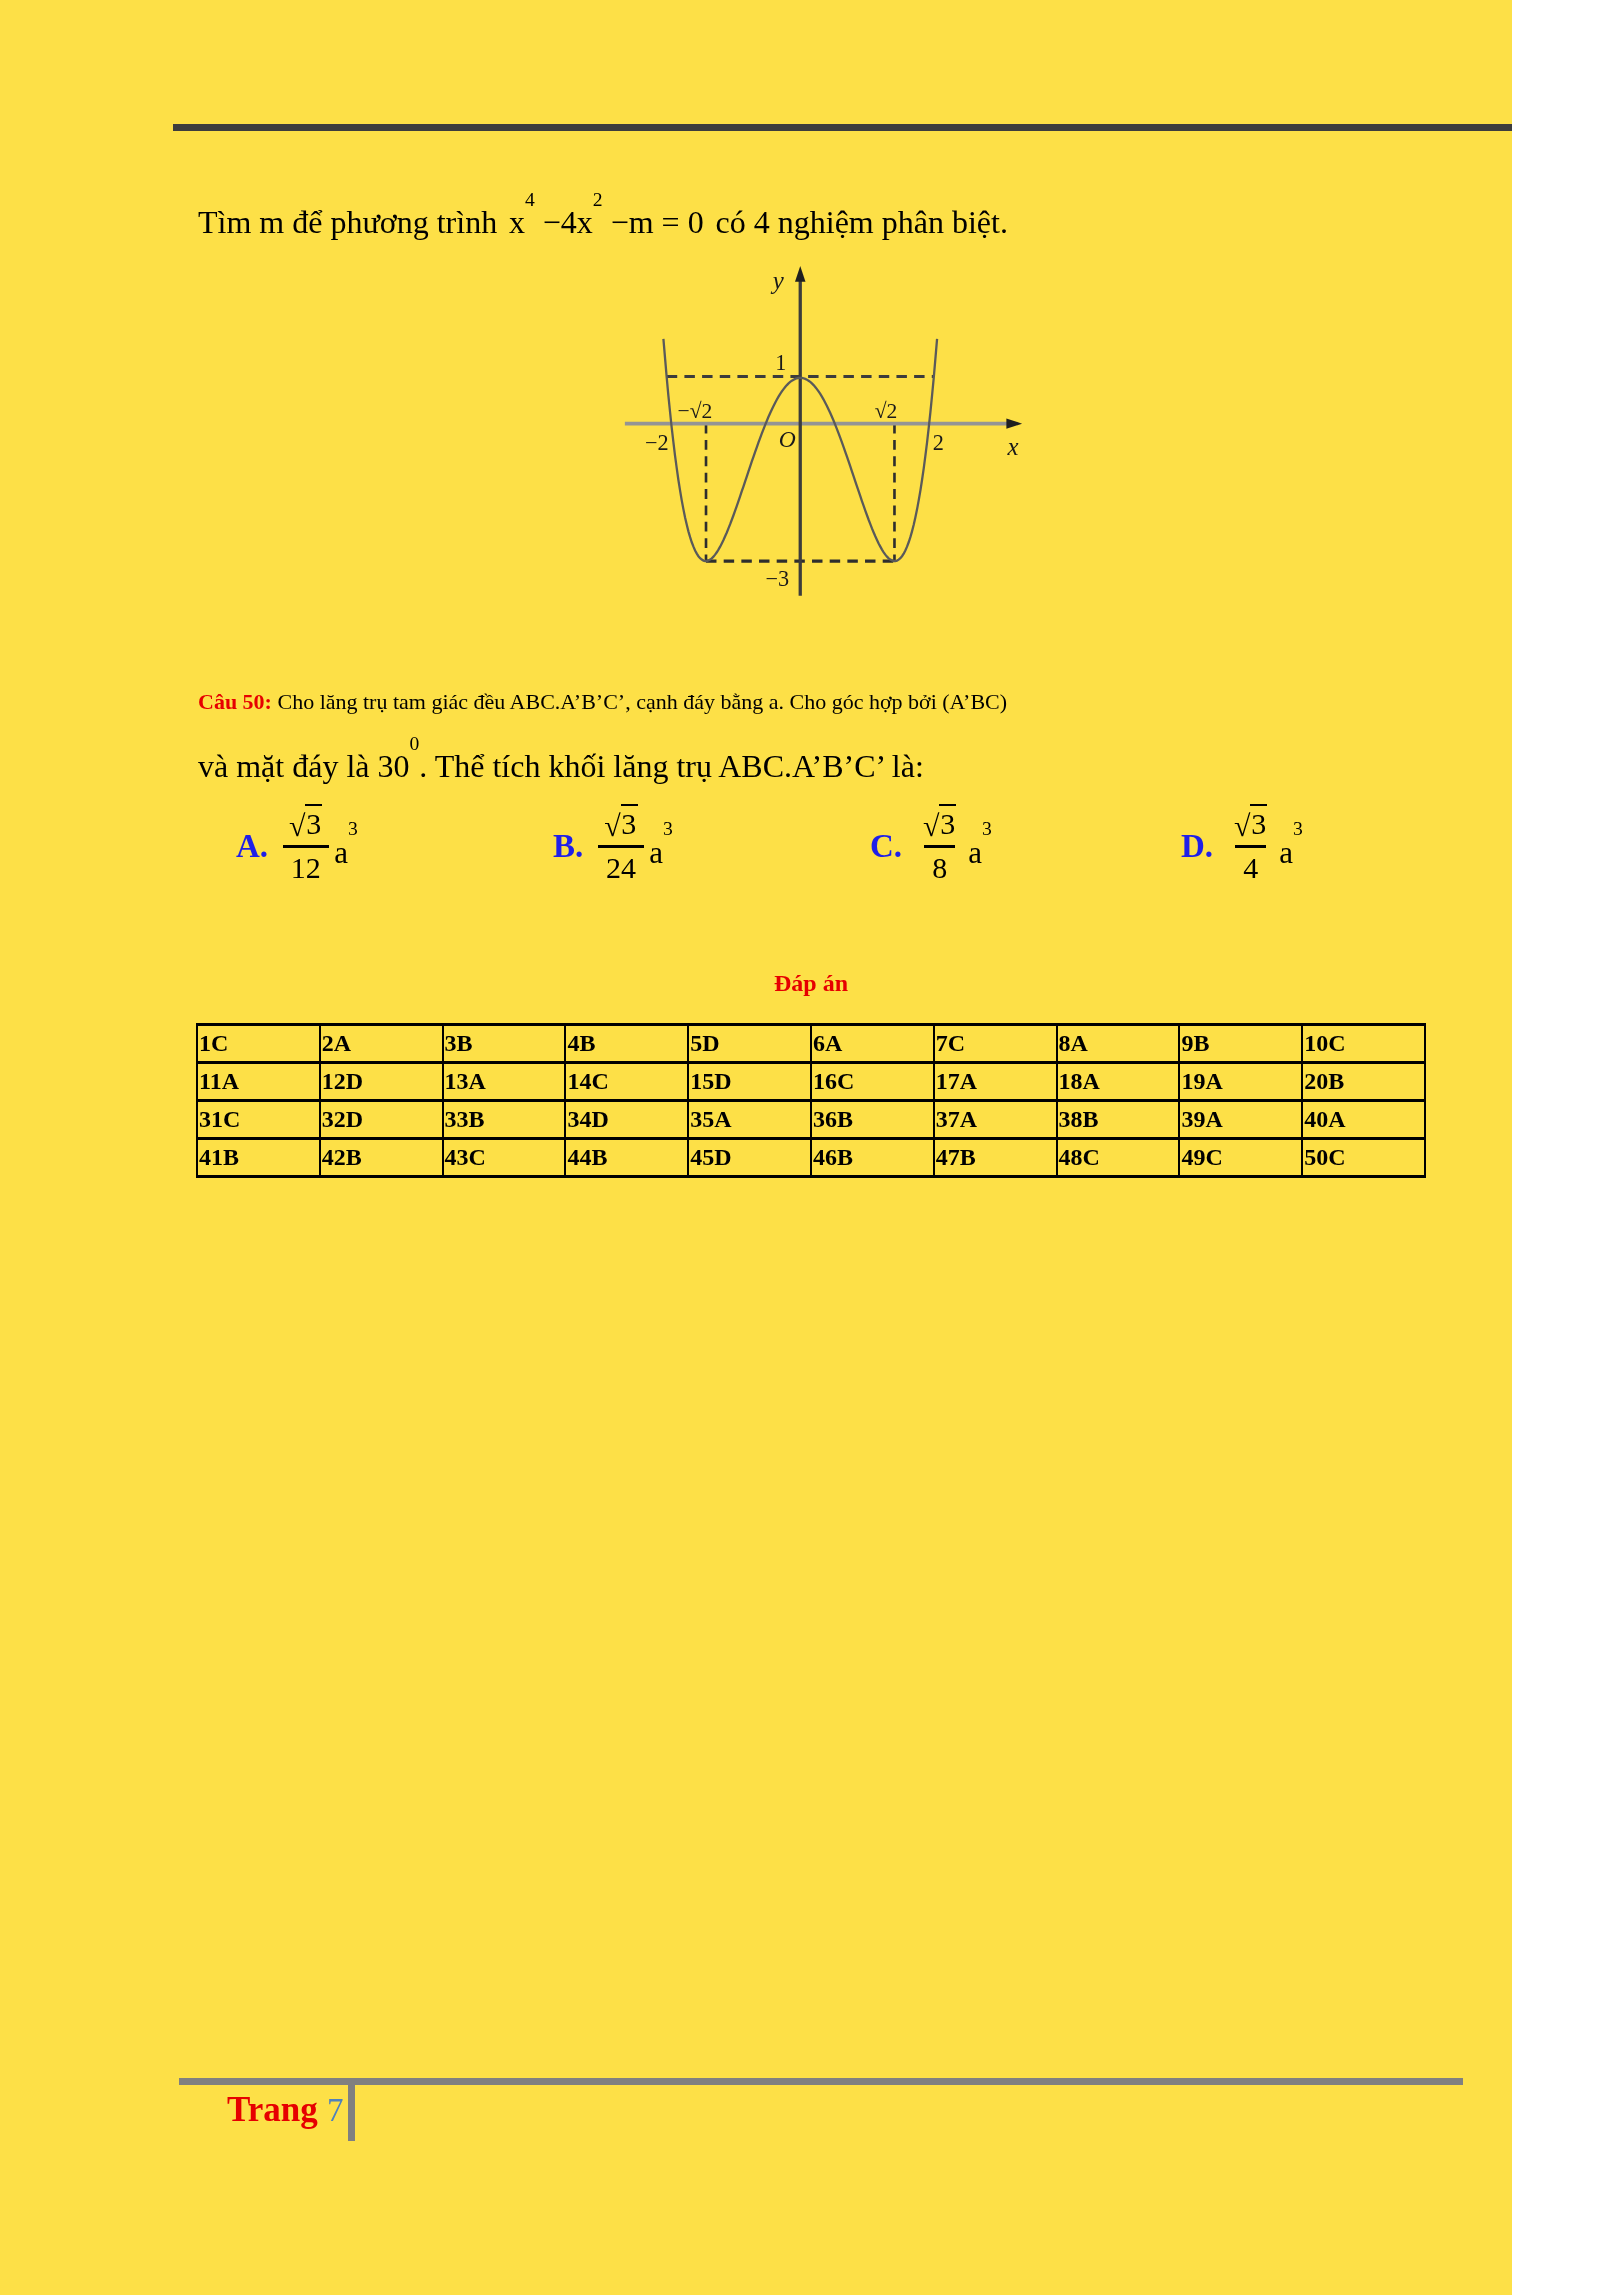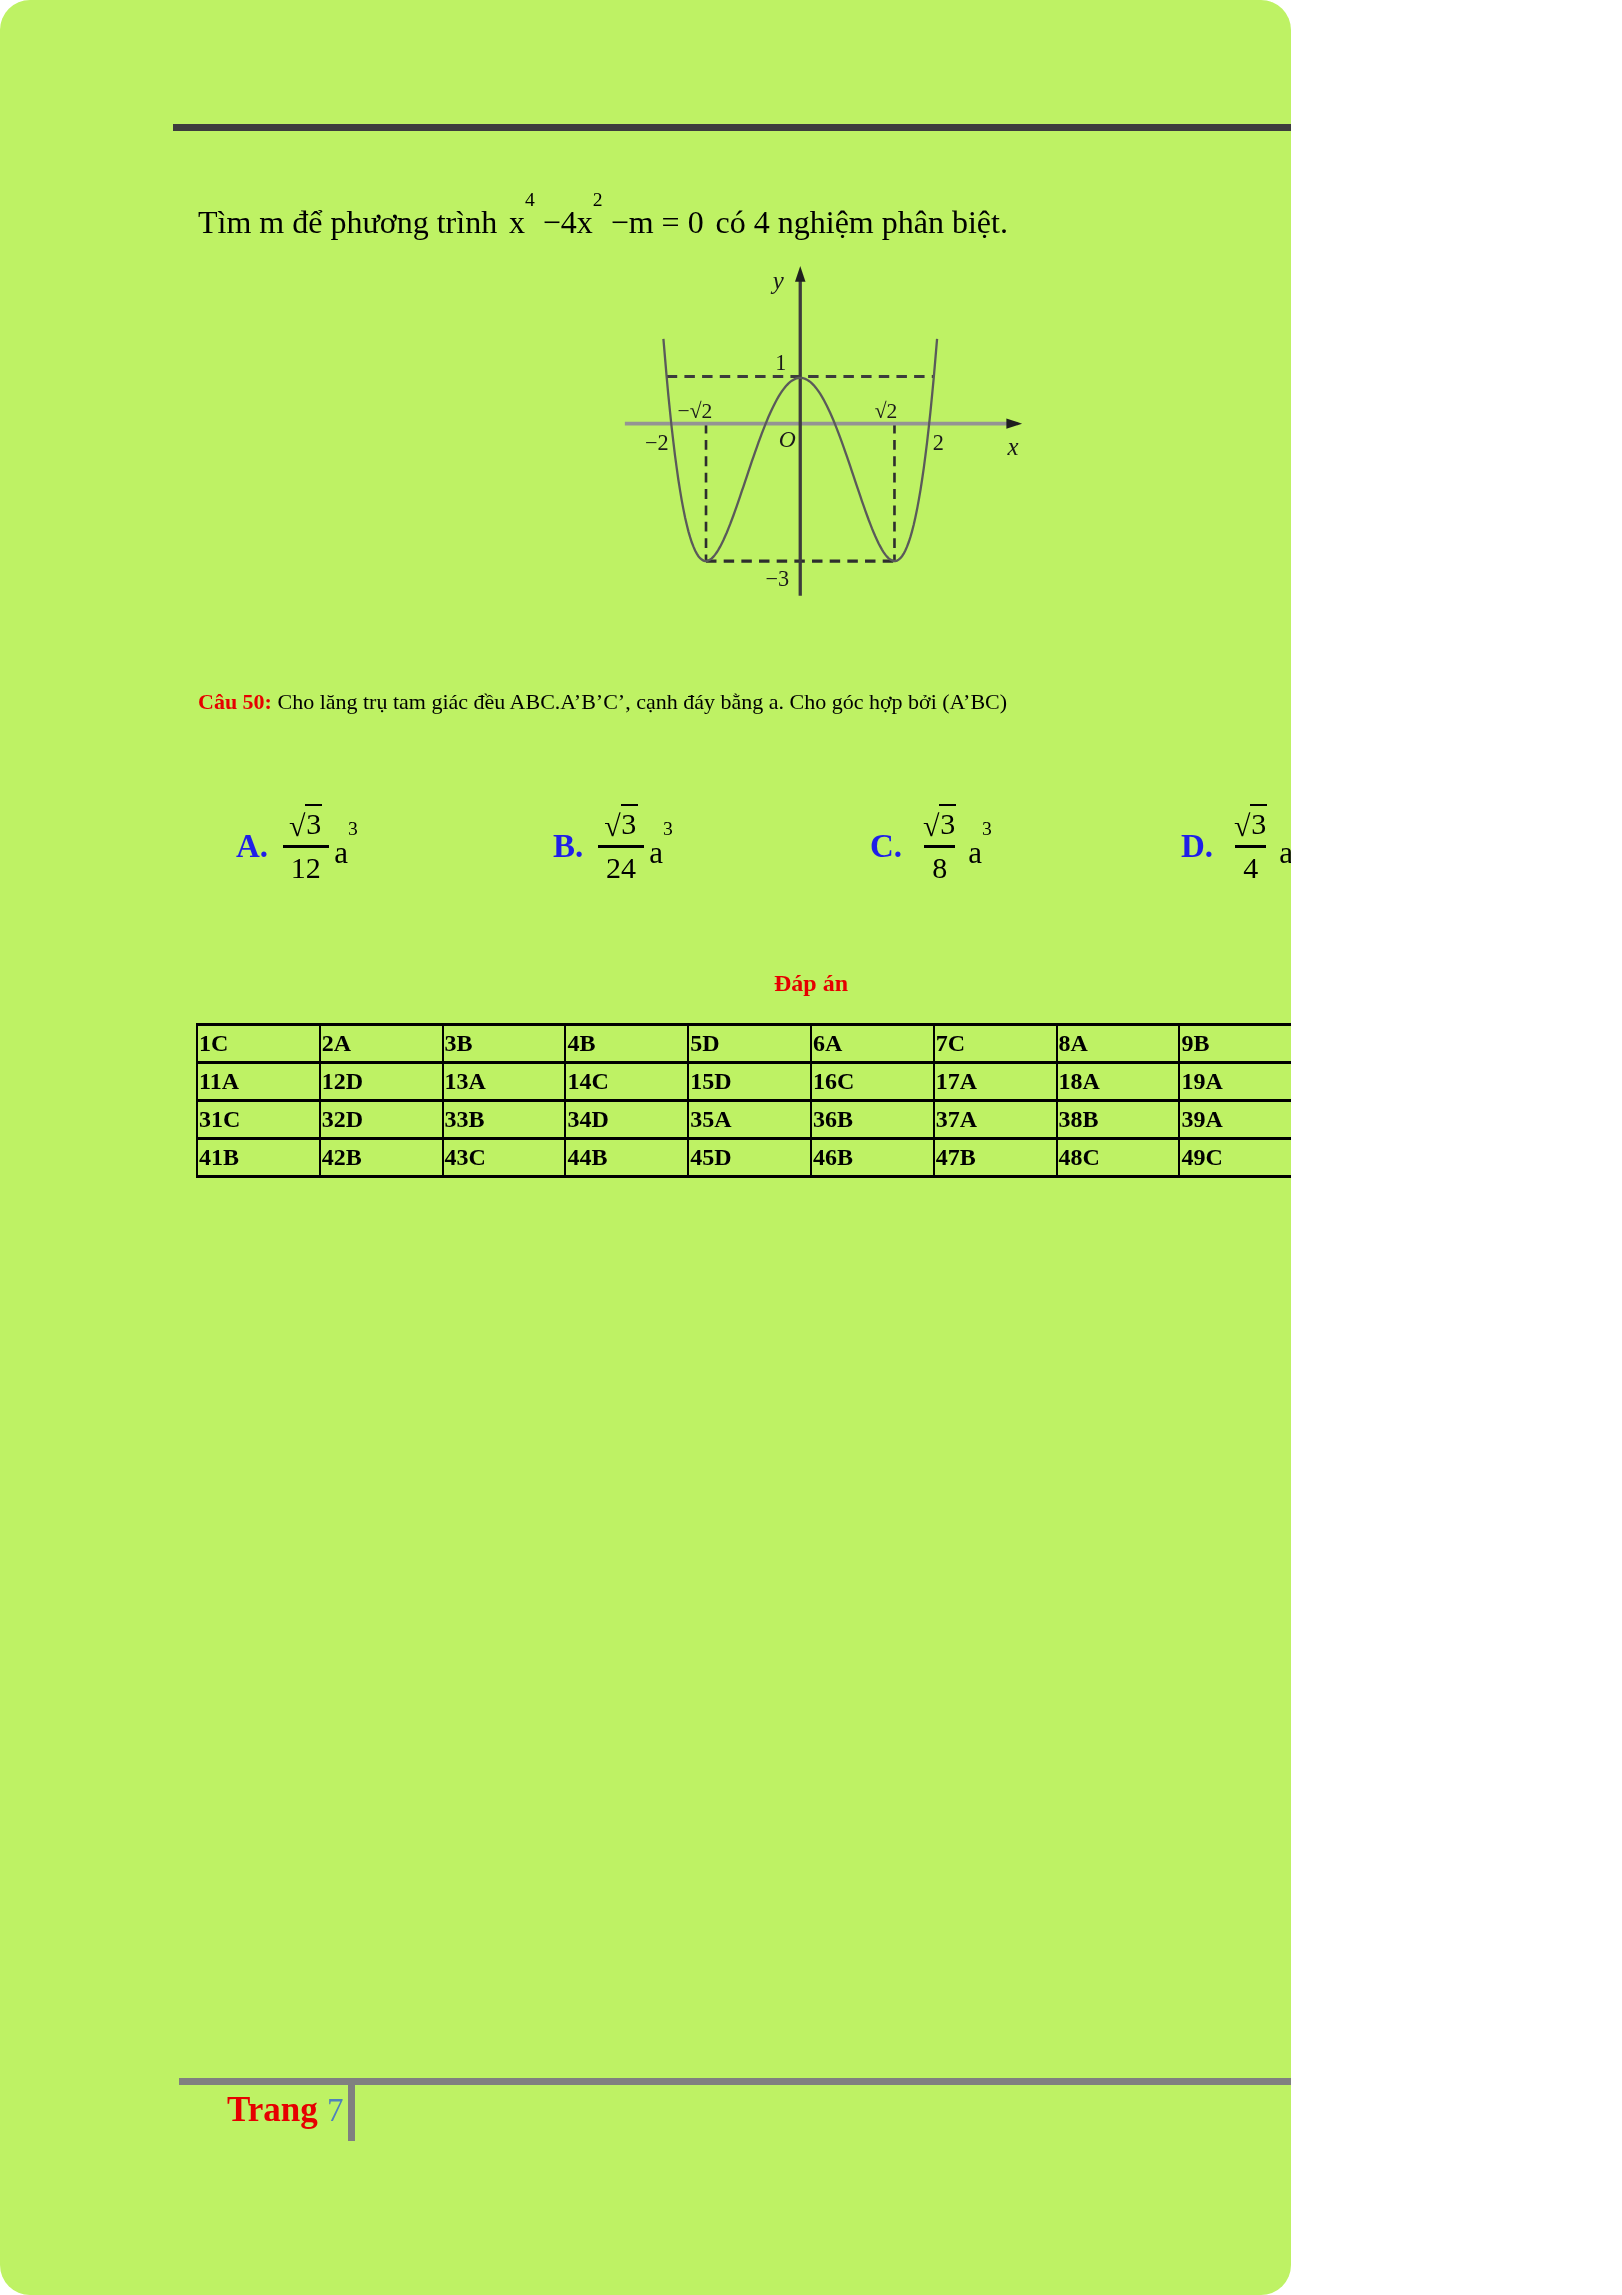--- a/index.html
+++ b/index.html
@@ -1,17 +1,17 @@
 <!DOCTYPE html>
 <html style="font-size:10.5px"><head>
 <meta charset="utf-8">
 <style>
   html,body{margin:0;padding:0;background:#ffffff;}
-  .page{position:relative;width:1291px;height:2295px;background:#bef264;
-        font-family:"Liberation Serif","DejaVu Serif",serif;color:#000;overflow:hidden;border-radius:30px;}
+  .page{position:relative;width:1512px;height:2295px;background:#fde047;
+        font-family:"Liberation Serif","DejaVu Serif",serif;color:#000;overflow:hidden;}
 
   .top-rule{position:absolute;left:173px;top:124px;width:1349px;height:6.5px;background:#3d3d3d;}
 
   .q-text{position:absolute;left:198px;top:204px;font-size:32px;white-space:nowrap;}
   .q-text .math{padding:0 3.9px;}
   sup.exp{font-size:19.6px;position:relative;top:-15.7px;line-height:0;}
 
   .figure{position:absolute;left:615px;top:262px;width:432px;height:373px;}
 
   .opt-row1{position:absolute;left:0;top:619px;width:1623px;height:46px;font-size:31px;}
@@ -84,20 +84,23 @@
     <text x="64" y="288" font-size="34" text-anchor="middle">−2</text>
     <text class="ax-italic" x="263" y="283" font-size="36" text-anchor="middle">O</text>
     <text x="494" y="288" font-size="34" text-anchor="middle">2</text>
     <text class="ax-italic" x="608" y="295" font-size="38" text-anchor="middle">x</text>
     <text x="248" y="495" font-size="34" text-anchor="middle">−3</text>
   </svg>
 
 
   <div class="c50-line1">
     <span class="red-bold">Câu 50:</span><span> Cho lăng trụ tam giác đều ABC.A’B’C’, cạnh đáy bằng a. Cho góc hợp bởi (A’BC)</span>
+  </div>
+  <div class="c50-line2">
+    <span>và mặt đáy là 30</span><sup class="exp">0</sup><span>. Thể tích khối lăng trụ ABC.A’B’C’ là:</span>
   </div>
 
   <div class="opt-frac-row">
     <div class="opt-frac f-a">
       <span class="lbl">A.</span>
       <span class="frac">
         <span class="num"><span class="sqrt-sign">√</span><span class="radicand">3</span></span>
         <span class="den">12</span>
       </span>
       <span class="frac-var"><span>a</span><sup class="exp">3</sup></span>

